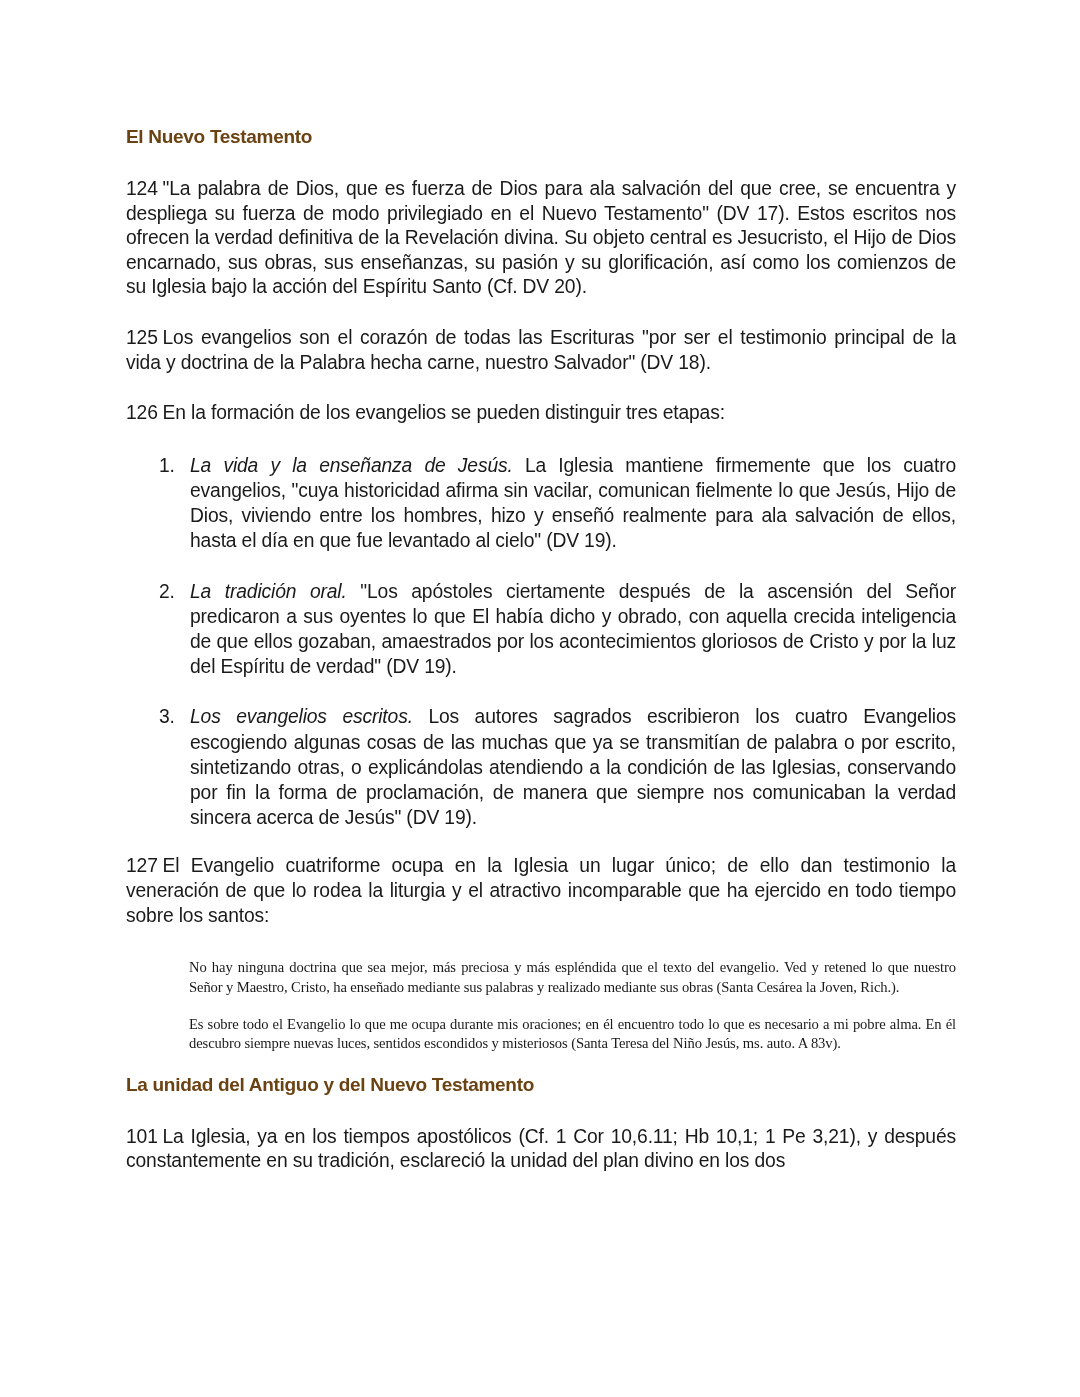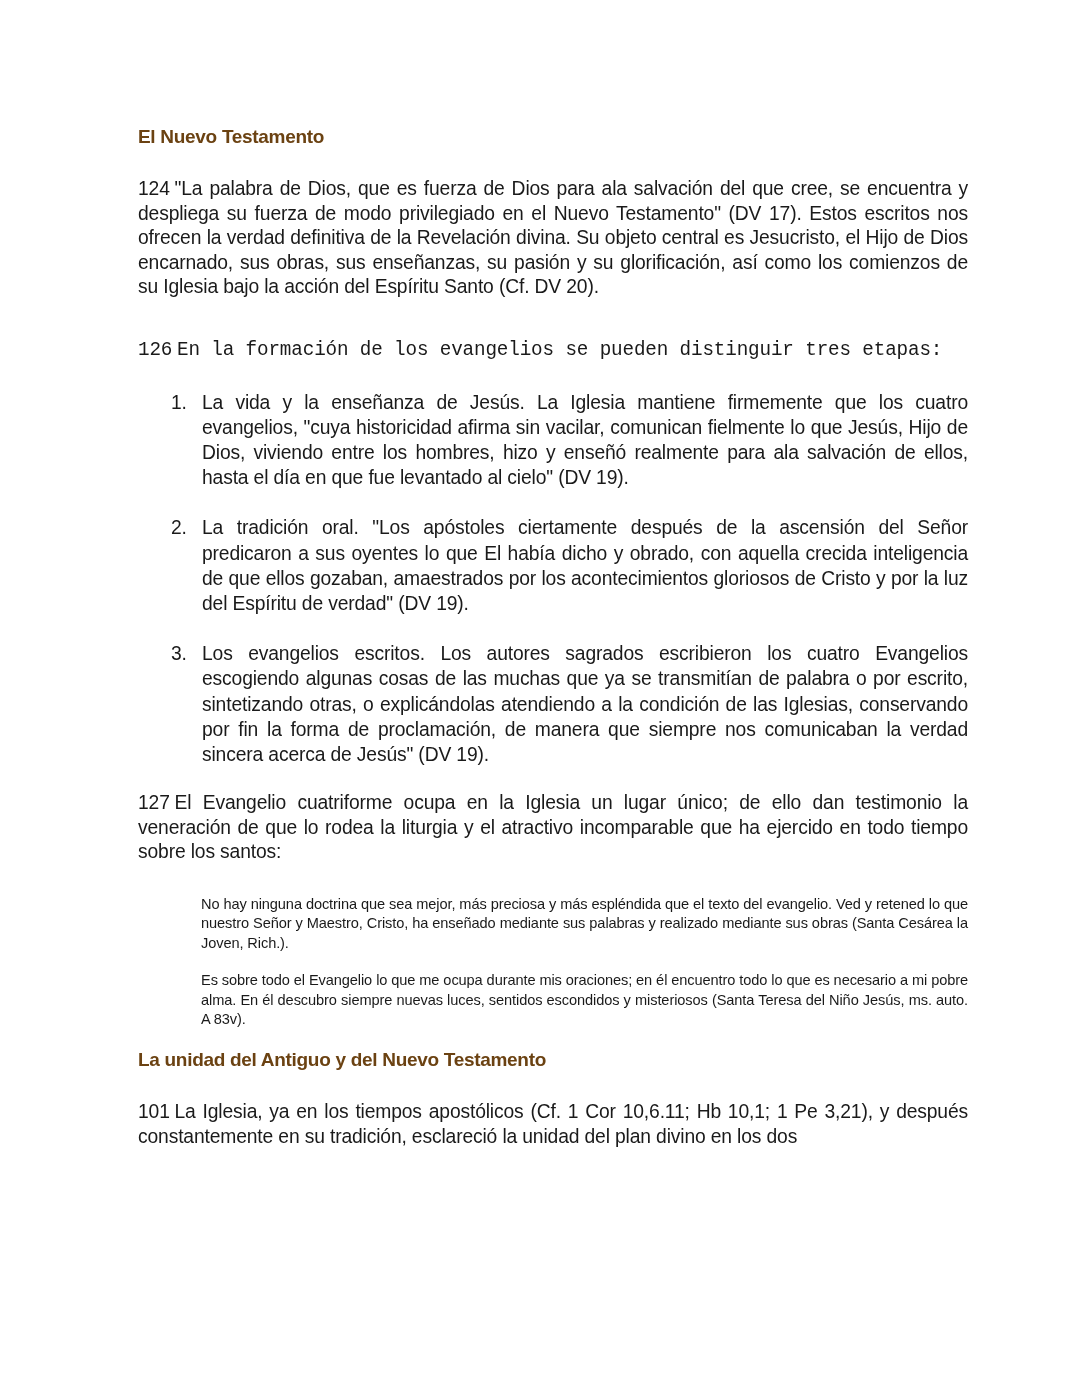--- a/index.html
+++ b/index.html
@@ -10,21 +10,21 @@
     body {
       width: 1080px;
       height: 1397px;
       position: relative;
       overflow: hidden;
       font-family: "Liberation Sans", sans-serif;
       color: #1a1a1a;
     }
     .page {
       position: absolute;
-      left: 138px;
+      left: 126px;
       top: 124px;
       width: 830px;
     }
     .heading {
       font-family: "Liberation Sans", sans-serif;
       font-size: 19px;
       font-weight: bold;
       color: #6b4212;
       letter-spacing: -0.3px;
       margin: 0;
@@ -52,43 +52,48 @@
       line-height: 25.2px;
       text-align: justify;
       letter-spacing: -0.15px;
     }
     ol.stages li .marker {
       position: absolute;
       left: 33px;
       top: 0;
     }
     .em {
+      font-style: italic;
     }
     .quote {
       margin-left: 63px;
       font-size: 14.6px;
       line-height: 19.4px;
       text-align: justify;
       letter-spacing: -0.1px;
       color: #1a1a1a;
+      font-family: Liberation Serif, serif;
     }
   </style>
 </head>
 <body>
 
 <div class="page">
 
   <h2 class="heading">El Nuevo Testamento</h2>
 
   <p class="para" style="margin-top:27px;">
     <span class="num">124</span><span>"La palabra de Dios, que es fuerza de Dios para ala salvación del que cree, se encuentra y despliega su fuerza de modo privilegiado en el Nuevo Testamento" (DV 17). Estos escritos nos ofrecen la verdad definitiva de la Revelación divina. Su objeto central es Jesucristo, el Hijo de Dios encarnado, sus obras, sus enseñanzas, su pasión y su glorificación, así como los comienzos de su Iglesia bajo la acción del Espíritu Santo (Cf. DV 20).</span>
   </p>
 
+  <p class="para" style="margin-top:26px;">
+    <span class="num">125</span><span>Los evangelios son el corazón de todas las Escrituras "por ser el testimonio principal de la vida y doctrina de la Palabra hecha carne, nuestro Salvador" (DV 18).</span>
+  </p>
 
-  <p class="para" style="margin-top:38px;font-family:Liberation Mono, monospace;">
+  <p class="para" style="margin-top:26px;">
     <span class="num">126</span><span>En la formación de los evangelios se pueden distinguir tres etapas:</span>
   </p>
 
   <ol class="stages" style="margin-top:27px;">
     <li>
       <span class="marker">1.</span>
       <span class="em">La vida y la enseñanza de Jesús.</span>
       <span>La Iglesia mantiene firmemente que los cuatro evangelios, "cuya historicidad afirma sin vacilar, comunican fielmente lo que Jesús, Hijo de Dios, viviendo entre los hombres, hizo y enseñó realmente para ala salvación de ellos, hasta el día en que fue levantado al cielo" (DV 19).</span>
     </li>
     <li style="margin-top:25px;">

